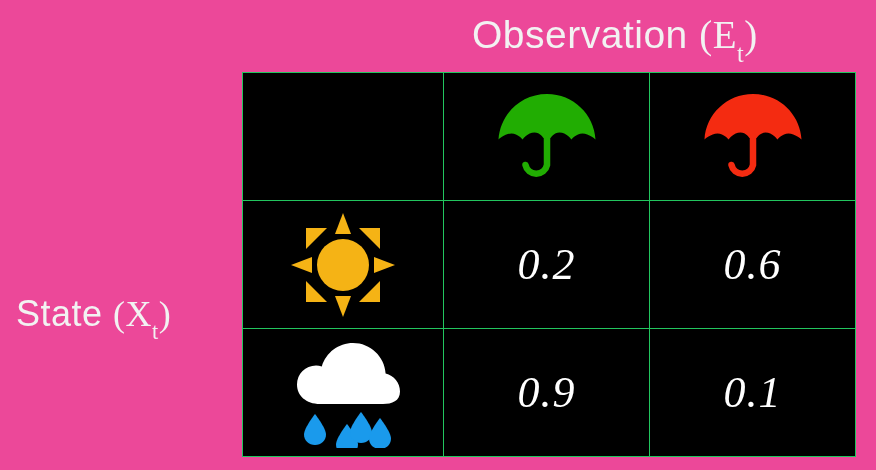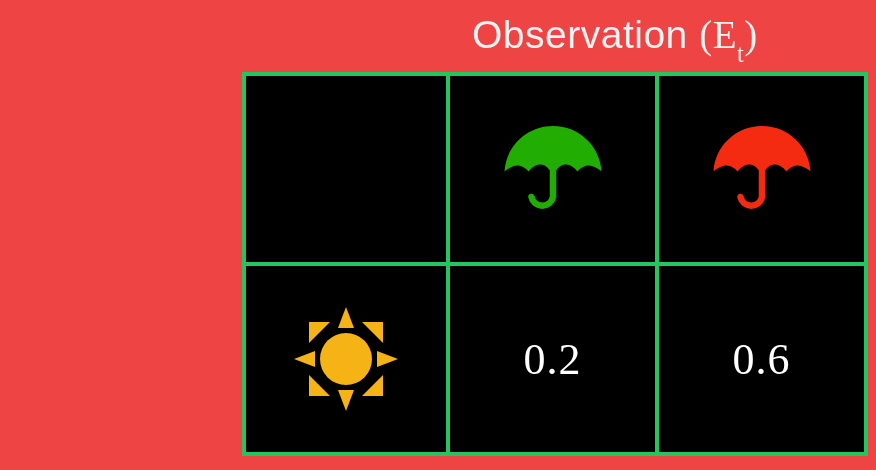--- a/index.html
+++ b/index.html
@@ -13,21 +13,21 @@
     overflow: hidden;
     font-family: "Liberation Sans", sans-serif;
     position: relative;
   }
 
   #stage {
     position: absolute;
     left: 0; top: 0;
     width: 876px;
     height: 470px;
-    background: #ef4444;
+    background: #ec4899;
   }
 
   
   .axis-label {
     position: absolute;
     color: #f2f2f2;
     font-family: "Liberation Sans", sans-serif;
     font-weight: 300;
     white-space: nowrap;
     letter-spacing: 0.5px;
@@ -65,25 +65,26 @@
   #cpt-table {
     position: absolute;
     left: 242px;
     top: 72px;
     width: 610px;
     height: 384px;
     border-collapse: collapse;
     table-layout: fixed;
   }
   #cpt-table td {
-    border: 4px solid #22c55e;
+    border: 1px solid #22c55e;
     padding: 0;
     text-align: center;
     vertical-align: middle;
     background: #000000;
+    font-style: italic;
   }
   .col-head { width: 200px; }
   .col-obs  { width: 205px; }
 
   .row-head { height: 128px; }
   .row-data { height: 128px; }
 
   .cell-header {
     background: #072650;
   }
@@ -111,20 +112,24 @@
 </head>
 <body>
 
 <div id="stage">
 
   <div class="axis-label" id="observation-label">
     <span>Observation</span>
     <span class="paren">(</span><span class="math-var">E</span><span class="math-sub">t</span><span class="paren">)</span>
   </div>
 
+  <div class="axis-label" id="state-label">
+    <span>State</span>
+    <span class="paren">(</span><span class="math-var">X</span><span class="math-sub">t</span><span class="paren">)</span>
+  </div>
 
   <table id="cpt-table">
     <tbody>
 
       <tr class="row-head">
         <td class="cell-header col-head"></td>
 
         <td class="cell-header col-obs">
           <div class="icon-wrap">
             <svg width="104" height="100" viewBox="0 0 104 100" aria-hidden="true">
@@ -181,17 +186,45 @@
                 <polygon points="16,90 37,90 16,69"></polygon>
                 <polygon points="90,90 90,69 69,90"></polygon>
               </g>
             </svg>
           </div>
         </td>
         <td class="cell-prob col-obs">0.2</td>
         <td class="cell-prob col-obs">0.6</td>
       </tr>
 
+      <tr class="row-data">
+        <td class="cell-state col-head">
+          <div class="icon-wrap">
+            <svg width="118" height="110" viewBox="0 0 118 110" aria-hidden="true">
+              <path fill="#ffffff" d="M36 66
+                   C22 66 13 57.5 13 46.5
+                   C13 36 21.5 27.5 32 27.5
+                   C34 27.5 36 27.8 37.8 28.4
+                   C42 14.5 54.5 5 69 5
+                   C86.5 5 100.5 18.5 101.6 35.5
+                   C110 37.5 116 44.8 116 53.5
+                   C116 63 108 66 99 66 Z"></path>
+              <g fill="#1a9aec">
+                <path d="M31 76 C31 76 20 90 20 96.5 C20 102.5 24.8 107 31 107 C37.2 107 42 102.5 42 96.5 C42 90 31 76 31 76 Z"></path>
+                <path d="M63 86 C63 86 52 100 52 106.5 C52 112.5 56.8 117 63 117 C69.2 117 74 112.5 74 106.5 C74 100 63 86 63 86 Z"></path>
+                <path d="M64 74 C64 74 53 88 53 94.5 C53 100.5 57.8 105 64 105 C70.2 105 75 100.5 75 94.5 C75 88 64 74 64 74 Z" opacity="0"></path>
+                <path d="M66 76 C66 76 55 90 55 96.5 C55 102.5 59.8 107 66 107 C72.2 107 77 102.5 77 96.5 C77 90 66 76 66 76 Z" opacity="0"></path>
+                <path d="M57 88 C57 88 46 102 46 108.5 C46 114.5 50.8 119 57 119 C63.2 119 68 114.5 68 108.5 C68 102 57 88 57 88 Z" opacity="0"></path>
+                <path d="M77 74 C77 74 66 88 66 94.5 C66 100.5 70.8 105 77 105 C83.2 105 88 100.5 88 94.5 C88 88 77 74 77 74 Z"></path>
+                <path d="M99 83 C99 83 88 97 88 103.5 C88 109.5 92.8 114 99 114 C105.2 114 110 109.5 110 103.5 C110 97 99 83 99 83 Z" opacity="0"></path>
+                <path d="M96 80 C96 80 85 94 85 100.5 C85 106.5 89.8 111 96 111 C102.2 111 107 106.5 107 100.5 C107 94 96 80 96 80 Z"></path>
+              </g>
+            </svg>
+          </div>
+        </td>
+        <td class="cell-prob col-obs">0.9</td>
+        <td class="cell-prob col-obs">0.1</td>
+      </tr>
 
     </tbody>
   </table>
 
 </div>
 
 </body></html>

